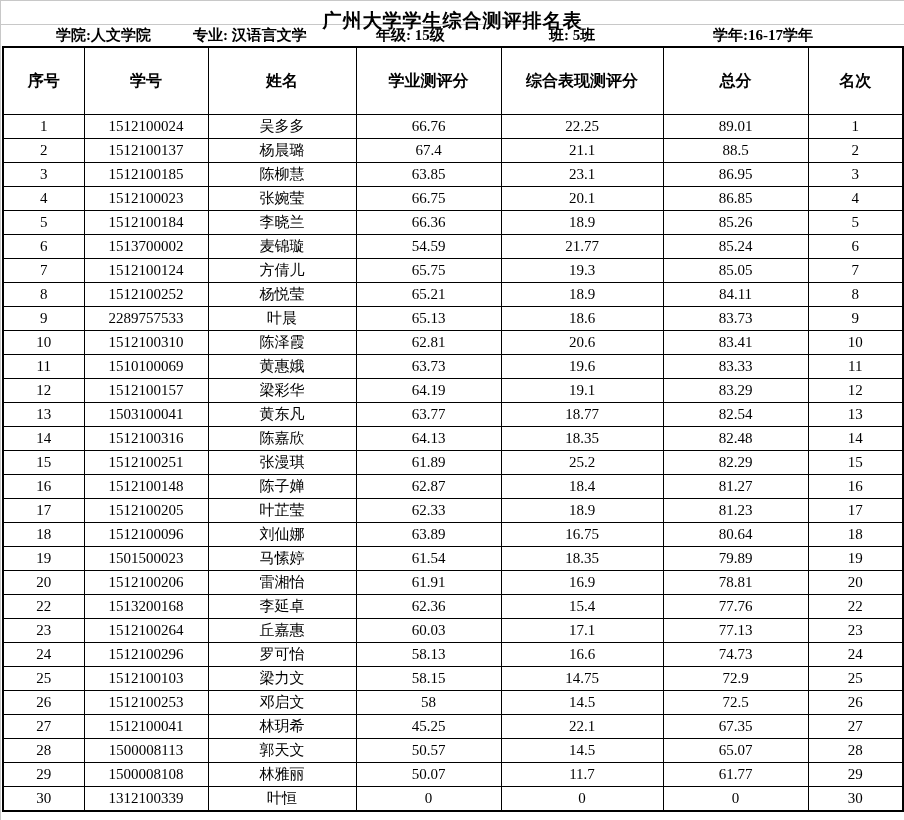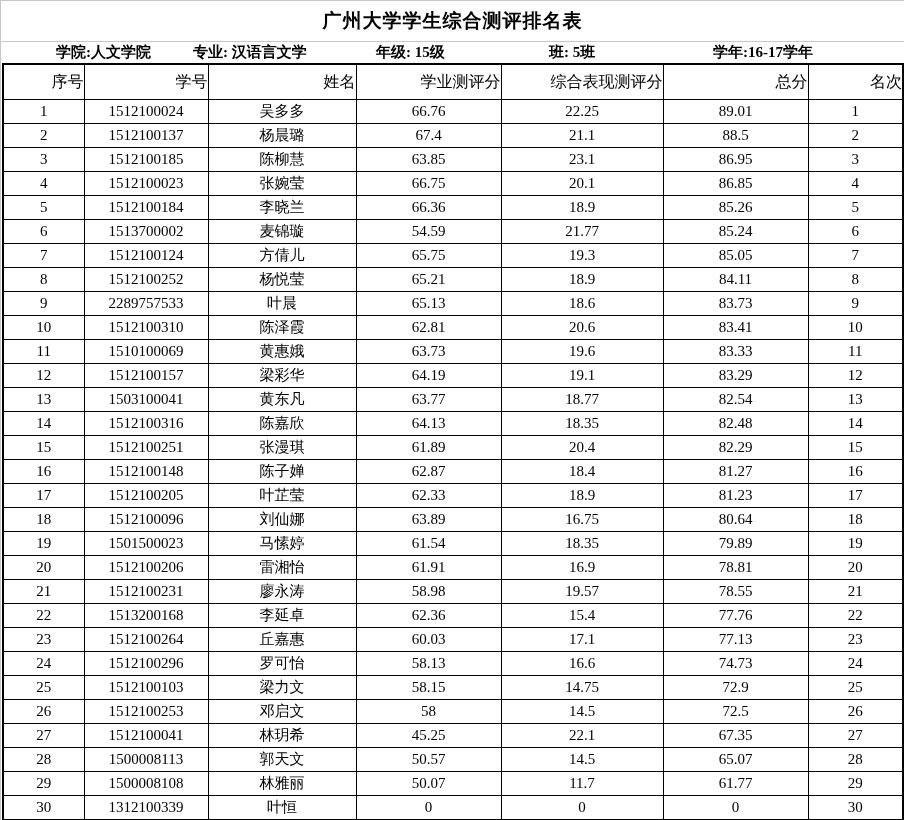--- a/index.html
+++ b/index.html
@@ -13,21 +13,21 @@
     position: relative;
     width: 904px;
     height: 820px;
     box-sizing: border-box;
     background: #ffffff;
     border-top: 1px solid #c8c8c8;
     border-left: 1px solid #c8c8c8;
     overflow: hidden;
   }
   .title-row {
-    height: 41px;
+    height: 24px;
     line-height: 40px;
     text-align: center;
     font-weight: bold;
     font-size: 19px;
     letter-spacing: 1px;
     box-sizing: border-box;
     border-bottom: 1px solid #c8c8c8;
   }
   .info-row {
     position: relative;
@@ -45,25 +45,25 @@
   table.rank-table {
     border-collapse: collapse;
     table-layout: fixed;
     margin-left: 1px;
     border: 2px solid #000;
   }
   table.rank-table th {
     border: 1px solid #000;
     border-top: 2px solid #000;
     border-bottom: 1px solid #000;
-    font-weight: normal;
+    font-weight: bold;
     font-size: 16px;
     height: 34px;
-    padding: 0;
-    text-align: right;
+    padding: 16px;
+    text-align: center;
     vertical-align: middle;
   }
   table.rank-table td {
     border: 1px solid #000;
     font-size: 15px;
     height: 23px;
     line-height: 23px;
     padding: 0;
     text-align: center;
     vertical-align: middle;
@@ -232,21 +232,21 @@
           <td>64.13</td>
           <td>18.35</td>
           <td>82.48</td>
           <td>14</td>
         </tr>
         <tr>
           <td>15</td>
           <td>1512100251</td>
           <td>张漫琪</td>
           <td>61.89</td>
-          <td>20.4</td>
+          <td>25.2</td>
           <td>82.29</td>
           <td>15</td>
         </tr>
         <tr>
           <td>16</td>
           <td>1512100148</td>
           <td>陈子婵</td>
           <td>62.87</td>
           <td>18.4</td>
           <td>81.27</td>
@@ -282,29 +282,20 @@
         <tr>
           <td>20</td>
           <td>1512100206</td>
           <td>雷湘怡</td>
           <td>61.91</td>
           <td>16.9</td>
           <td>78.81</td>
           <td>20</td>
         </tr>
         <tr>
-          <td>21</td>
-          <td>1512100231</td>
-          <td>廖永涛</td>
-          <td>58.98</td>
-          <td>19.57</td>
-          <td>78.55</td>
-          <td>21</td>
-        </tr>
-        <tr>
           <td>22</td>
           <td>1513200168</td>
           <td>李延卓</td>
           <td>62.36</td>
           <td>15.4</td>
           <td>77.76</td>
           <td>22</td>
         </tr>
         <tr>
           <td>23</td>

